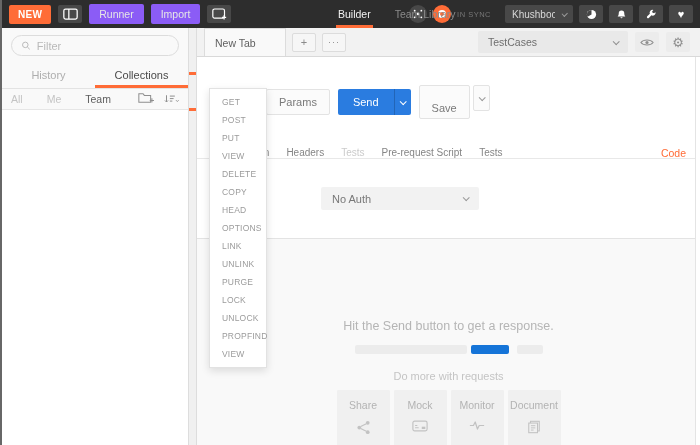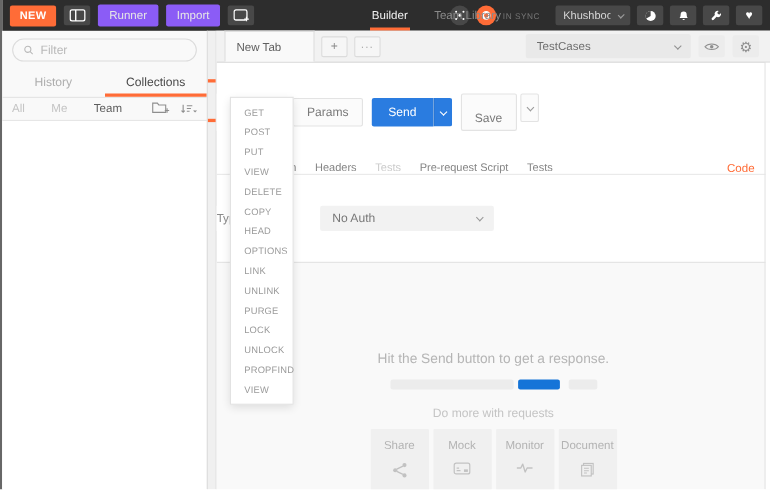--- a/index.html
+++ b/index.html
@@ -71,21 +71,21 @@
   .send-btn { height:26px; padding:0 15px; background:var(--send_blue); color:#fff; font-size:11px; border-radius:2px 0 0 2px; }
   .send-opts { height:26px; width:17px; background:var(--send_blue); color:#fff; border-left:1px solid rgba(0,0,0,.18); border-radius:0 2px 2px 0; display:flex; align-items:center; justify-content:center; }
   .save-group { display:flex; margin-left:8px; }
   .save-btn { height:26px; padding:16px 12px; background:#fbfbfb; border:1px solid #e3e3e3; border-radius:2px; color:#7a7a7a; font-size:11px; }
   .save-opts { height:26px; width:17px; margin-left:3px; background:#fbfbfb; border:1px solid #e3e3e3; border-radius:2px; color:#9a9a9a; display:flex; align-items:center; justify-content:center; }
 
   .reqtabs { height:20px; display:flex; align-items:center; gap:17px; padding-left:14px; border-bottom:1px solid #e8e8e8; font-size:10px; color:#858585; position:relative; }
   .reqtabs .muted { color:#cbcbcb; }
   .code-link { position:absolute; right:14px; color:var(--accent); font-size:10.5px; }
 
-  .authrow { height:42px; display:flex; align-items:center; background:#fff; }
+  .authrow { height:42px; display:flex; align-items:center; padding-left:30px; background:#fff; }
   .auth-type-label { width:94px; color:#8a8a8a; font-size:10.5px; }
   .auth-select { width:158px; height:23px; background:#f2f2f2; border-radius:2px; display:flex; align-items:center; padding:0 11px; color:#787878; font-size:11px; }
   .auth-select .chev { margin-left:auto; color:#9a9a9a; }
 
   .response { flex:1; background:#f9f9f9; border-top:1px solid #e3e3e3; display:flex; flex-direction:column; align-items:center; }
   .resp-hint { margin-top:80px; color:#b5b5b5; font-size:12.5px; }
   .skeleton { margin-top:12px; display:flex; align-items:center; }
   .bar { height:9px; border-radius:2px; background:#ececec; }
   .bar.b1 { width:112px; margin-right:4px; }
   .bar.b2 { width:38px; background:var(--progress_blue); margin-right:8px; }

